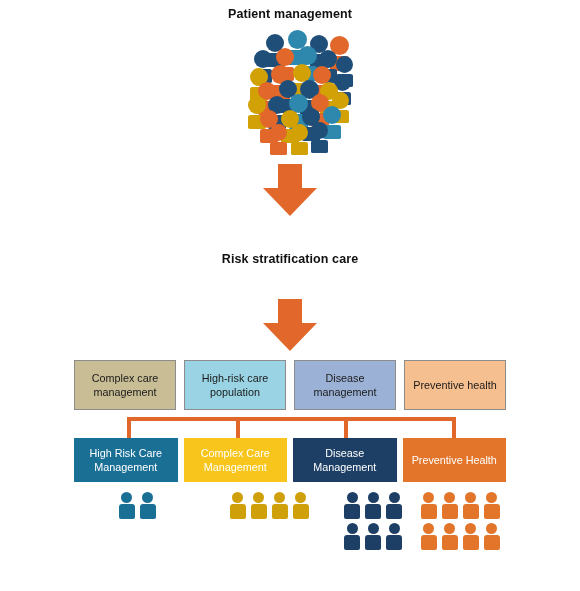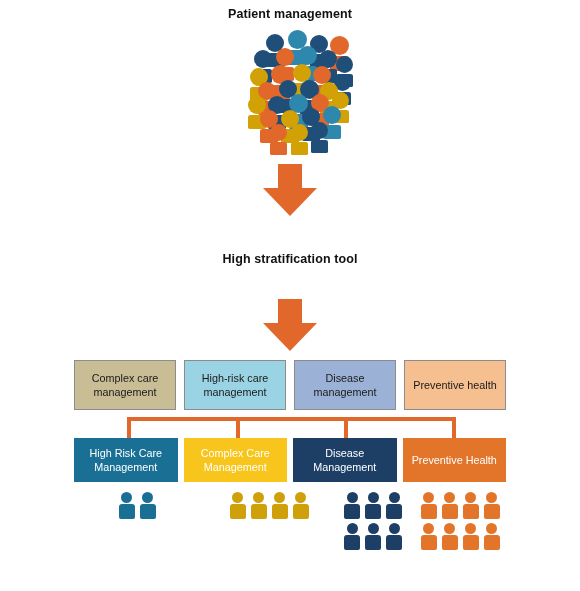--- a/index.html
+++ b/index.html
@@ -315,30 +315,30 @@
       <div class="pc-head" style="background: rgb(31, 78, 121);"></div>
       <div class="pc-body" style="background: rgb(31, 78, 121); height: 13px;"></div>
     </div>
   </div>
 
 <div class="arrow-down" id="arrow-population-to-tool">
   <div class="shaft"></div>
   <div class="headtri"></div>
 </div>
 
-<div class="heading" id="title-risk-tool">High stratification tool</div>
+<div class="heading" id="title-risk-tool">Risk stratification care</div>
 
 <div class="arrow-down" id="arrow-tool-to-tiers">
   <div class="shaft"></div>
   <div class="headtri"></div>
 </div>
 
 <div id="category-row">
     <div class="cat-box" style="background: rgb(200, 189, 149); color: rgb(26, 26, 26); border-color: rgb(140, 140, 140);">Complex care management</div>
-    <div class="cat-box" style="background: rgb(154, 212, 228); color: rgb(26, 26, 26); border-color: rgb(140, 140, 140);">High-risk care management</div>
+    <div class="cat-box" style="background: rgb(154, 212, 228); color: rgb(26, 26, 26); border-color: rgb(140, 140, 140);">High-risk care population</div>
     <div class="cat-box" style="background: rgb(155, 178, 214); color: rgb(26, 26, 26); border-color: rgb(140, 140, 140);">Disease management</div>
     <div class="cat-box" style="background: rgb(246, 191, 143); color: rgb(26, 26, 26); border-color: rgb(140, 140, 140);">Preventive health</div>
   </div>
 
 <div id="tier-connector">
   <div class="hbar"></div>
 <div class="drop" style="left: 12.2%; background: rgb(226, 103, 42);"></div>
     <div class="drop" style="left: 37.4%; background: rgb(226, 103, 42);"></div>
     <div class="drop" style="left: 62.4%; background: rgb(226, 103, 42);"></div>
     <div class="drop" style="left: 87.6%; background: rgb(226, 103, 42);"></div>

